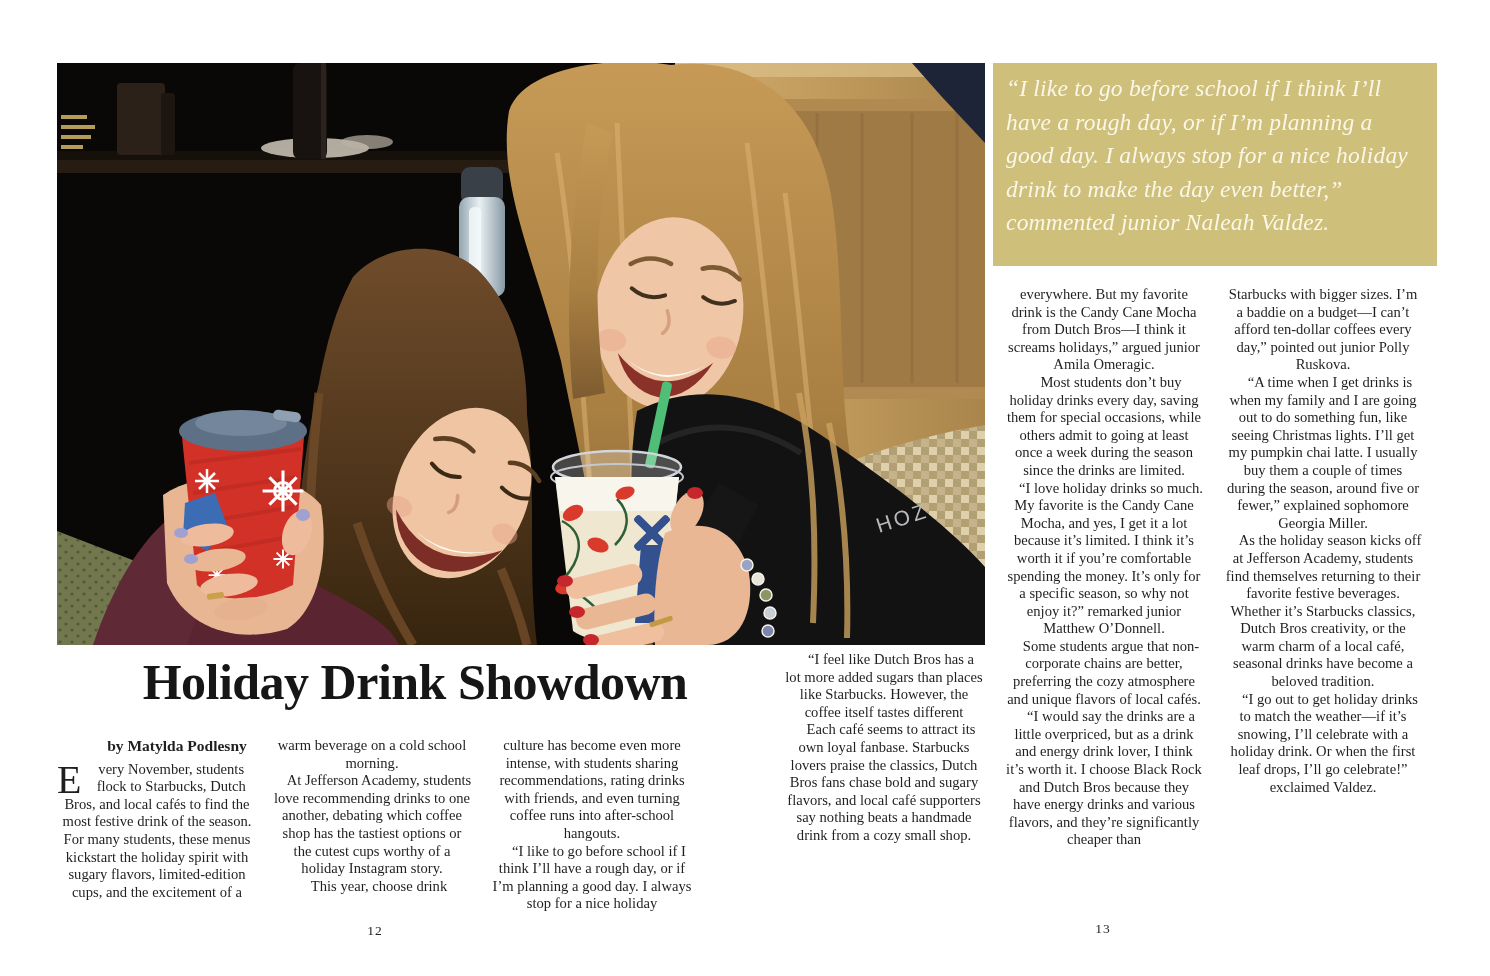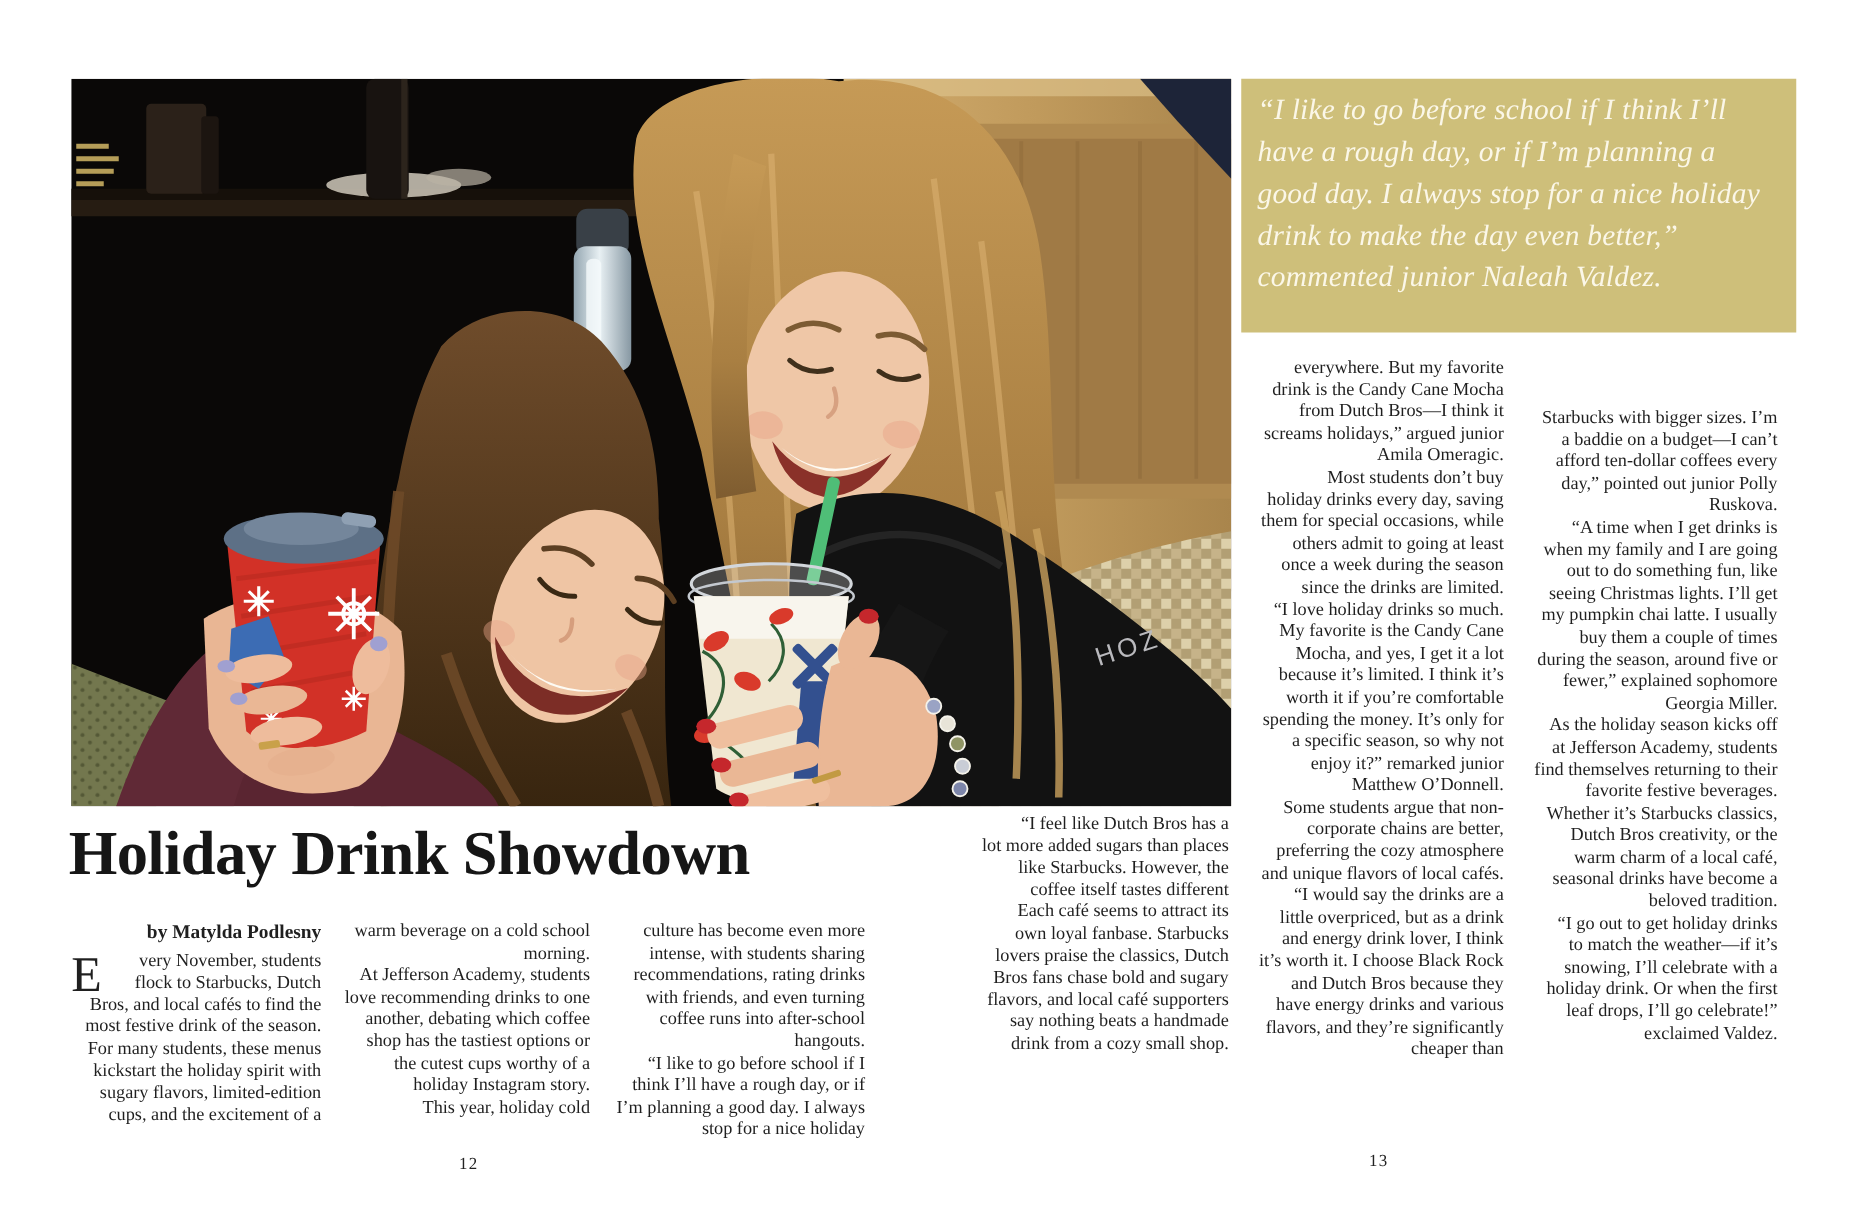--- a/index.html
+++ b/index.html
@@ -7,31 +7,31 @@
           font-family:"Liberation Serif","DejaVu Serif",serif;color:#1f1f1f;}
   .abs{position:absolute;}
   
   #photo{left:57px;top:63px;width:928px;height:582px;}
   
   #pullquote{left:993px;top:63px;width:444px;height:203px;box-sizing:border-box;
              padding:9px 13px 0 13px;font-style:italic;font-size:23.5px;line-height:33.5px;
              letter-spacing:.2px;}
   
   #headline{left:55px;top:654px;width:720px;font-size:50px;line-height:56px;font-weight:bold;
-            letter-spacing:-.5px;color:#161616;}
-  
-  .col{font-size:14.6px;line-height:17.6px;text-align:right;}
+            letter-spacing:-.5px;color:#161616;text-align:center;}
+  
+  .col{font-size:14.6px;line-height:17.6px;text-align:center;}
   .col p{margin:0;}
   .col p.indent{text-indent:14px;}
   #col1{left:57px;top:737px;width:200px;}
   #col2{left:272px;top:737px;width:200px;}
   #col3{left:492px;top:737px;width:200px;}
   #col4{left:785px;top:651px;width:198px;}
   #col5{left:1005px;top:286px;width:198px;}
-  #col6{left:1224px;top:286px;width:198px;margin-top:40px;}
+  #col6{left:1224px;top:286px;width:198px;}
   #byline{font-weight:bold;font-size:15.5px;margin-bottom:6px;padding-left:40px;}
   .dropcap{float:left;font-size:40px;line-height:31px;padding:3px 4px 0 0;font-weight:normal;}
   .pagenum{font-size:13.5px;font-weight:400;letter-spacing:1px;color:#222;width:40px;text-align:center;}
   #pagenum-left{left:355px;top:923px;}
   #pagenum-right{left:1083px;top:921px;}
 </style>
 </head>
 <body>
 
 <div id="canvas" style="background: rgb(255, 255, 255);">
@@ -231,21 +231,21 @@
 
   <h1 id="headline" class="abs" style="margin:0">Holiday Drink Showdown</h1>
 
   <div id="col1" class="abs col">
     <div id="byline">by Matylda Podlesny</div>
     <p><span class="dropcap">E</span><span>very November, students flock to Starbucks, Dutch Bros, and local cafés to find the most festive drink of the season. For many students, these menus kickstart the holiday spirit with sugary flavors, limited-edition cups, and the excitement of a</span></p>
   </div>
   <div id="col2" class="abs col">
       <p class="">warm beverage on a cold school morning.</p>
       <p class="indent">At Jefferson Academy, students love recommending drinks to one another, debating which coffee shop has the tastiest options or the cutest cups worthy of a holiday Instagram story.</p>
-      <p class="indent">This year, holiday cold</p>
+      <p class="indent">This year, choose drink</p>
     </div>
   <div id="col3" class="abs col">
       <p class="">culture has become even more intense, with students sharing recommendations, rating drinks with friends, and even turning coffee runs into after-school hangouts.</p>
       <p class="indent">“I like to go before school if I think I’ll have a rough day, or if I’m planning a good day. I always stop for a nice holiday</p>
     </div>
   <div id="col4" class="abs col">
       <p class="indent">“I feel like Dutch Bros has a lot more added sugars than places like Starbucks. However, the coffee itself tastes different</p>
       <p class="indent">Each café seems to attract its own loyal fanbase. Starbucks lovers praise the classics, Dutch Bros fans chase bold and sugary flavors, and local café supporters say nothing beats a handmade drink from a cozy small shop.</p>
     </div>
 

